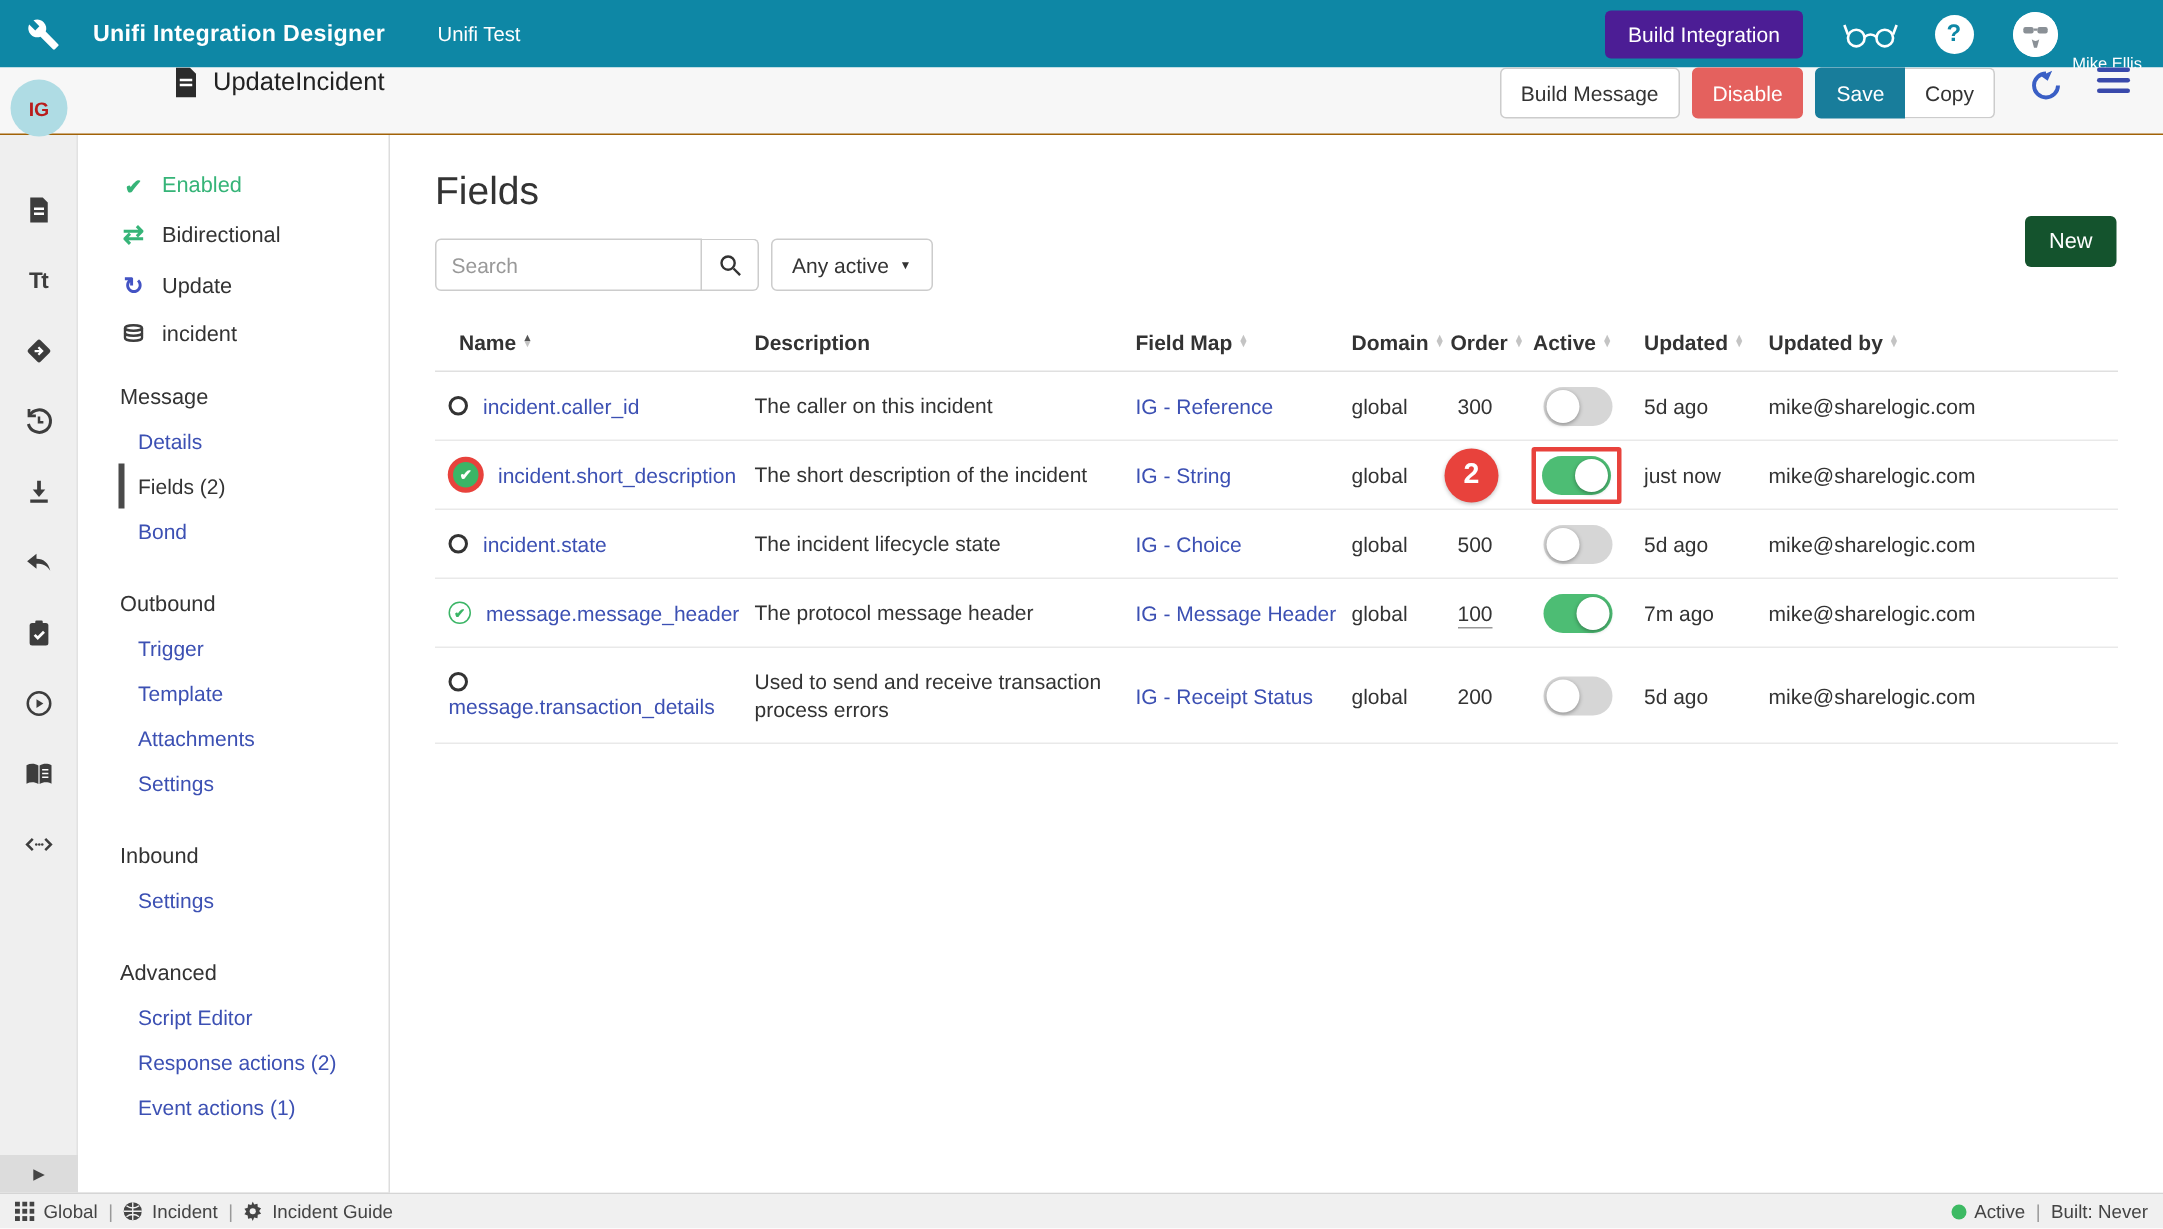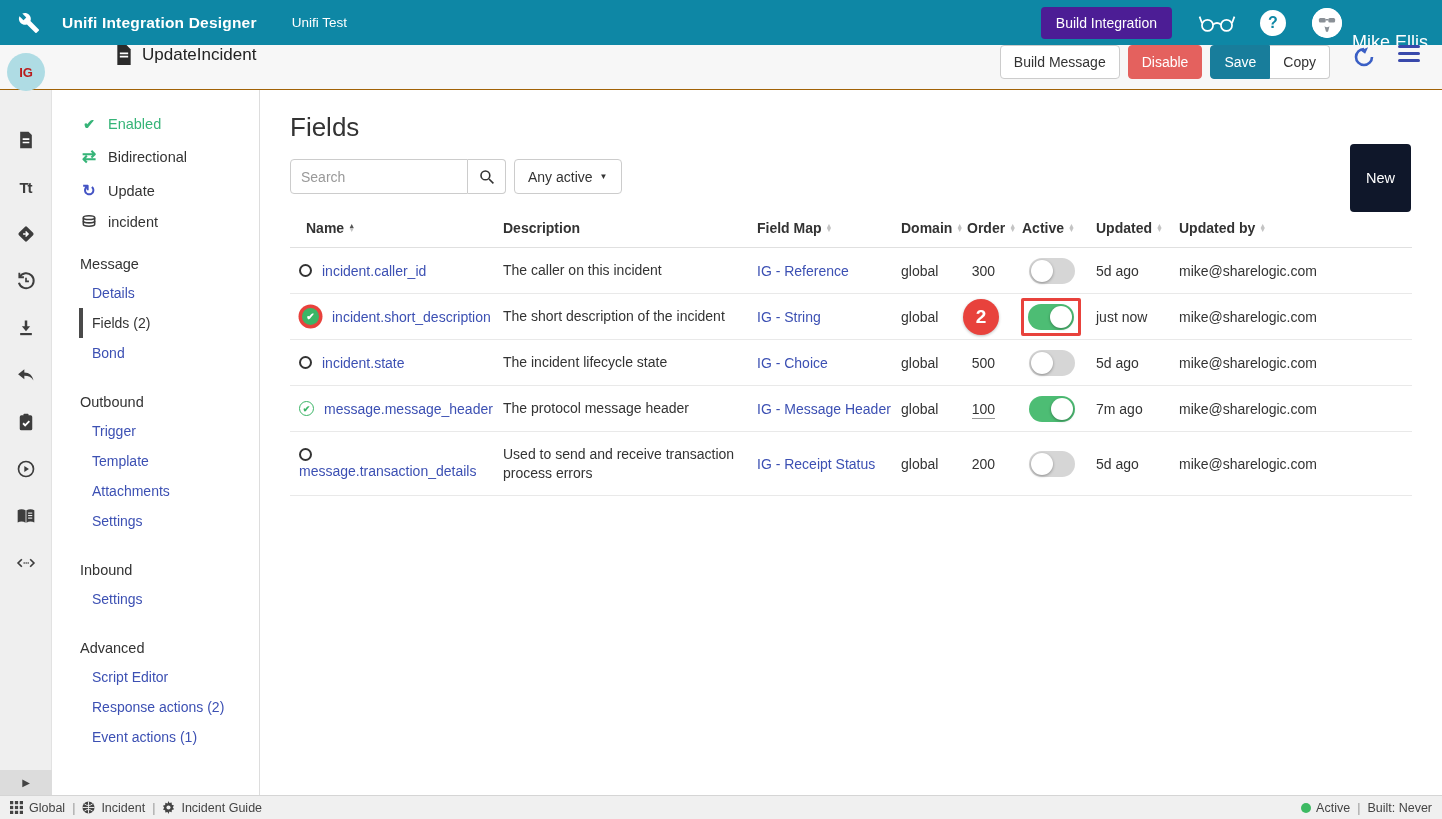--- a/index.html
+++ b/index.html
@@ -10,21 +10,21 @@
   
   .topbar { height:45px; background:#0E87A5; display:flex; align-items:center; padding:0 14px 0 18px; flex:0 0 45px; }
   .topbar .wrench { width:22px; height:22px; margin-right:22px; }
   .topbar .app-title { color:#fff; font-size:15.5px; font-weight:700; letter-spacing:.2px; }
   .topbar .env { color:#fff; font-size:13.5px; margin-left:35px; font-weight:400; }
   .topbar .spacer { flex:1; }
   .btn-build-integration { background:#4c1d95; color:#fff; border:none; border-radius:4px; font-size:14px; padding:8px 15px; font-family:inherit; cursor:pointer; }
   .topbar .glasses { width:38px; height:22px; margin-left:26px; }
   .help-circle { width:26px; height:26px; border-radius:50%; background:#fff; color:#0E87A5; font-weight:700; font-size:16px; display:flex; align-items:center; justify-content:center; margin-left:24px; cursor:pointer; }
   .avatar-circle { width:30px; height:30px; border-radius:50%; background:#fff; margin-left:26px; overflow:hidden; display:flex; align-items:center; justify-content:center; }
-  .topbar .user-name { color:#fff; font-size:18px; margin-left:10px;margin-top:40px; }
+  .topbar .user-name { color:#fff; font-size:11px; margin-left:10px;margin-top:40px; }
 
   
   .docheader { height:45px; background:#f7f7f7; border-bottom:1px solid #a16207; display:flex; align-items:flex-start; padding:0 14px 0 115px; flex:0 0 45px; }
   .docheader .doc-icon { width:18px; height:20px; margin-right:9px; }
   .doc-title { font-size:17px; color:#222; font-weight:500; }
   .docheader .spacer { flex:1; }
   .hbtn { font-family:inherit; font-size:14px; border-radius:4px; padding:8px 13px; cursor:pointer; border:1px solid #ccc; background:#fff; color:#333; }
   .hbtn.red { background:#E4615E; border-color:#E4615E; color:#fff; }
   .btn-group { display:inline-flex; margin-left:8px; }
   .btn-group .hbtn { border-radius:0; }
@@ -61,21 +61,21 @@
   
   .main { flex:1; background:#fff; padding:22px 30px 0 30px; position:relative; min-width:0; }
   .page-title { font-size:26px; font-weight:400; color:#333; margin-bottom:16px; }
   .controls { display:flex; align-items:center; margin-bottom:14px; }
   .search-group { display:inline-flex; }
   .search-input { width:178px; height:35px; border:1px solid #ccc; border-radius:4px 0 0 4px; padding:0 10px; font-size:14px; font-family:inherit; color:#333; outline:none; }
   .search-input::placeholder { color:#999; }
   .search-btn { width:38px; height:35px; border:1px solid #ccc; border-left:none; background:#fff; border-radius:0 4px 4px 0; display:flex; align-items:center; justify-content:center; cursor:pointer; }
   .filter-btn { height:35px; margin-left:8px; border:1px solid #ccc; background:#fff; border-radius:4px; font-size:14px; font-family:inherit; color:#333; padding:0 13px; display:inline-flex; align-items:center; gap:7px; cursor:pointer; }
   .filter-btn .caret { font-size:8px; color:#333; }
-  .btn-new { position:absolute; right:31px; top:54px; background:#0f172a; border:none; border-radius:4px; color:#fff; font-size:14.5px; font-family:inherit; padding:26px 16px; cursor:pointer; }
+  .btn-new { position:absolute; right:31px; top:54px; background:#14532d; border:none; border-radius:4px; color:#fff; font-size:14.5px; font-family:inherit; padding:9px 16px; cursor:pointer; }
 
   
   .tbl { width:100%; }
   .tr { display:grid; grid-template-columns:213px 254px 144px 66px 55px 74px 83px 1fr; align-items:center; border-bottom:1px solid #e9e9e9; min-height:46px; }
   .tr.thead { border-bottom:1px solid #e0e0e0; min-height:40px; }
   .th { font-size:14px; font-weight:700; color:#333; display:flex; align-items:center; gap:4px; }
   .th.first { padding-left:16px; }
   .sort { display:inline-flex; flex-direction:column; line-height:.5; }
   .sort i { font-style:normal; font-size:7px; color:#c4c4c4; }
   .sort i.on { color:#555; }

